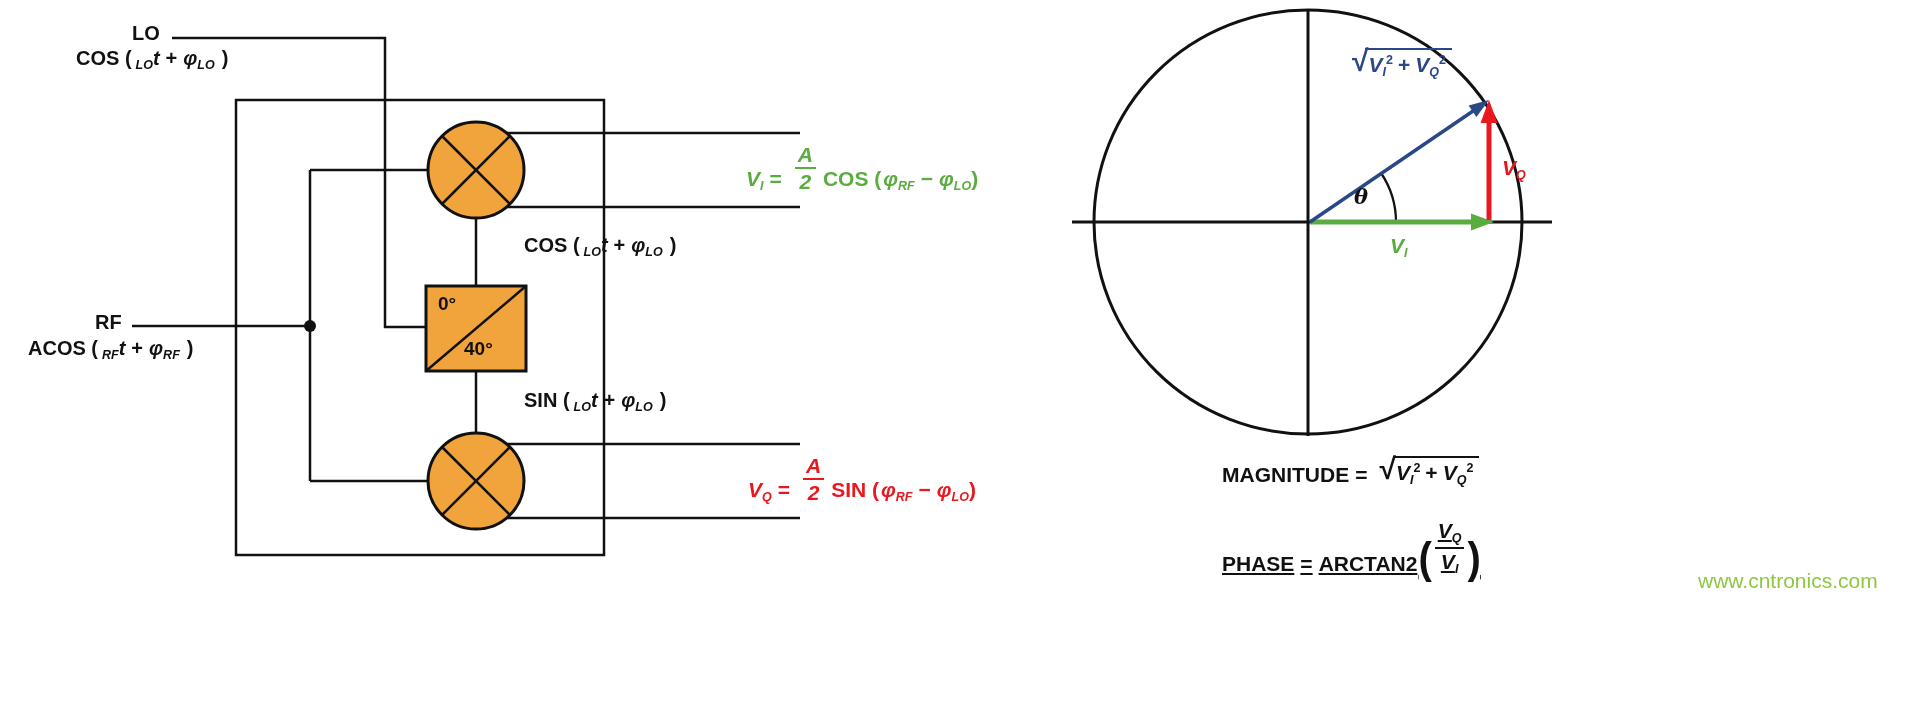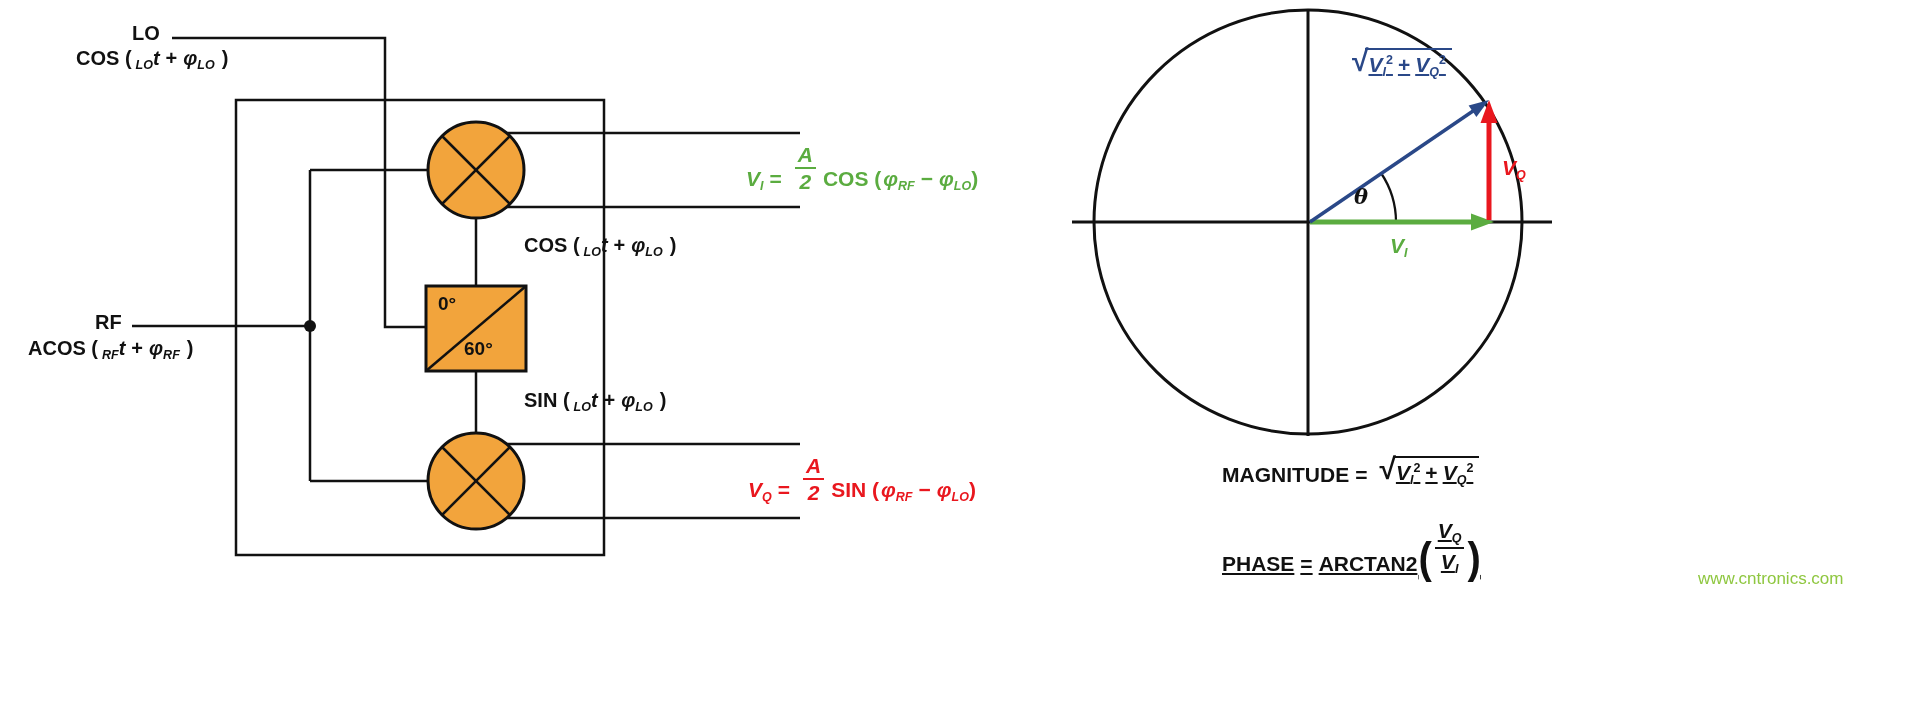--- a/index.html
+++ b/index.html
@@ -22,24 +22,24 @@
   .navy{color:#2A4888;}
   .eq{display:flex;align-items:flex-end;font-size:21px;}
   .tpart{display:inline-block;}
   .frac{display:inline-flex;flex-direction:column;align-items:center;line-height:1.1;
         font-style:italic;margin:0 7px;}
   .frac .num{border-bottom:2.5px solid currentColor;padding:0 3px 1px 3px;}
   .frac .den{padding-top:1px;}
   .sqrt{display:inline-flex;align-items:flex-start;margin-left:6px;}
   .sqrt .rad{font-size:30px;line-height:1;font-weight:700;transform:translateY(-2px);}
   .sqrt .bod{border-top:2.5px solid currentColor;padding:3px 6px 0 3px;margin-left:-3px;
-             font-style:italic;text-decoration:underline;}
+             font-style:italic;}
   .bigp{font-size:40px;font-weight:700;line-height:1;transform:scaleY(1.12);margin:0 1px;}
   .theta{font-family:"DejaVu Serif",serif;font-style:italic;font-size:21px;}
-  .wm{position:absolute;font-size:17px;color:#8FC740;font-weight:400;}
+  .wm{position:absolute;font-size:21px;color:#8FC740;font-weight:400;}
 </style>
 </head>
 <body>
 
 <div class="stage">
 
   <svg class="linework" width="1907" height="705" viewBox="0 0 1907 705">
 
     <g stroke="#111" stroke-width="2.5" fill="none">
       <polyline points="172,38 385,38 385,327 426,327"></polyline>
@@ -98,21 +98,21 @@
     <span class="fnp">COS (</span><span class="sub">LO</span><span class="it">t</span><span class="sp">+</span><span class="it">φ</span><span class="sub">LO</span><span class="cl">)</span>
   </div>
 
   <div class="lbl f20" style="left:95px;top:311px;">RF</div>
 
   <div class="lbl f20" style="left:28px;top:337px;">
     <span class="fnp">ACOS (</span><span class="sub">RF</span><span class="it">t</span><span class="sp">+</span><span class="it">φ</span><span class="sub">RF</span><span class="cl">)</span>
   </div>
 
   <div class="lbl f19" style="left:438px;top:293px;">0°</div>
-  <div class="lbl f19" style="left:464px;top:338px;">60°</div>
+  <div class="lbl f19" style="left:464px;top:338px;">40°</div>
 
   <div class="lbl f20" style="left:524px;top:234px;">
     <span class="fnp">COS (</span><span class="sub">LO</span><span class="it">t</span><span class="sp">+</span><span class="it">φ</span><span class="sub">LO</span><span class="cl">)</span>
   </div>
 
   <div class="lbl f20" style="left:524px;top:389px;">
     <span class="fnp">SIN (</span><span class="sub">LO</span><span class="it">t</span><span class="sp">+</span><span class="it">φ</span><span class="sub">LO</span><span class="cl">)</span>
   </div>
 
   <div class="lbl eq green" style="left:746px;top:143px;">

